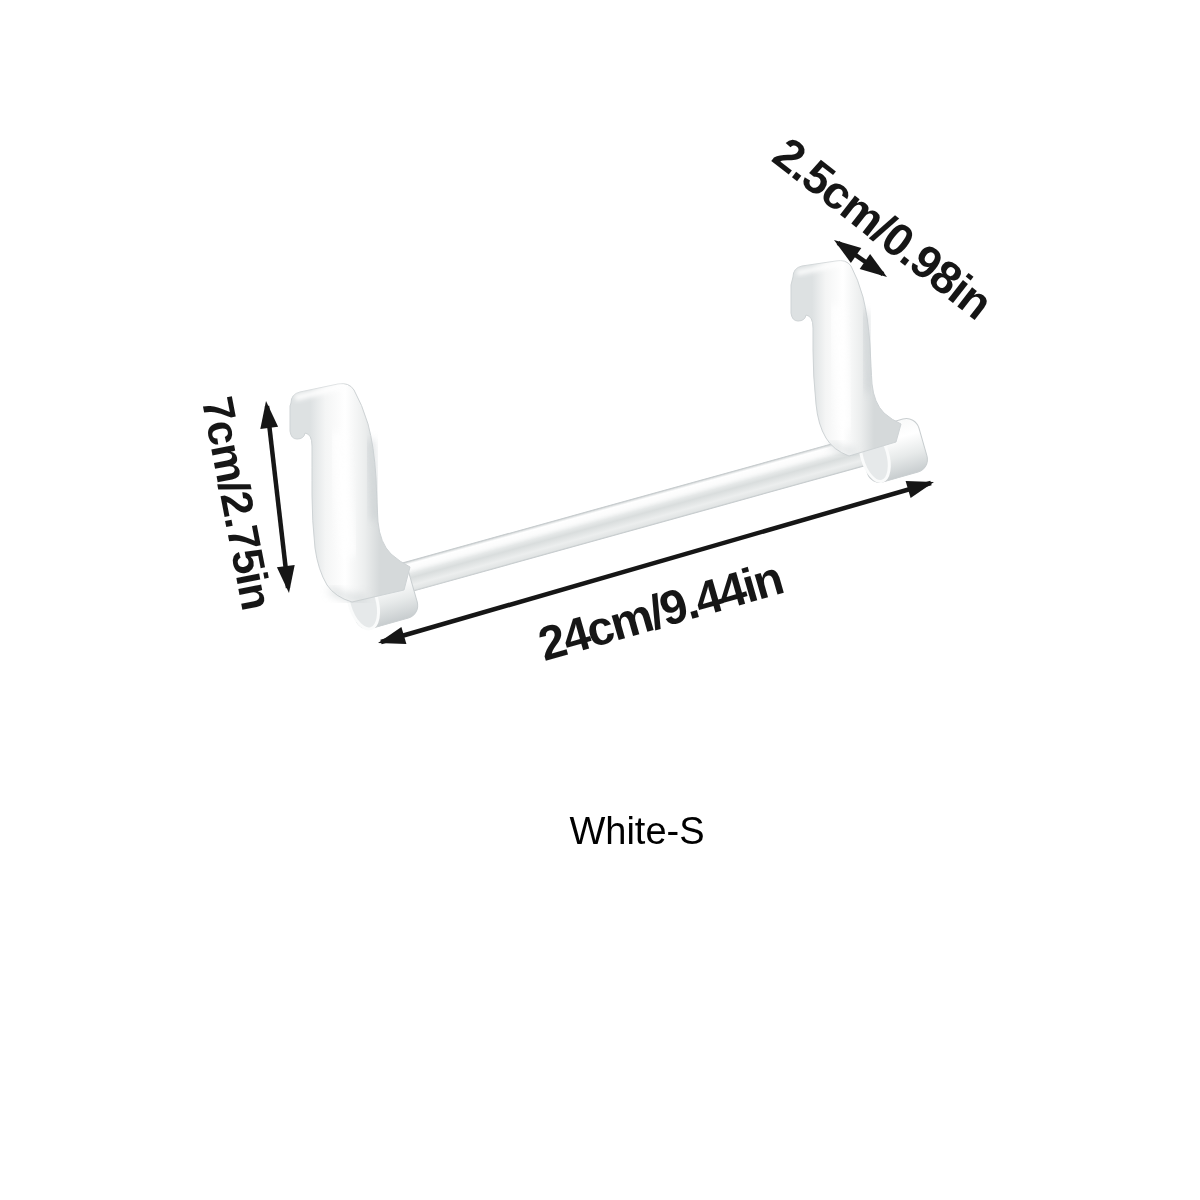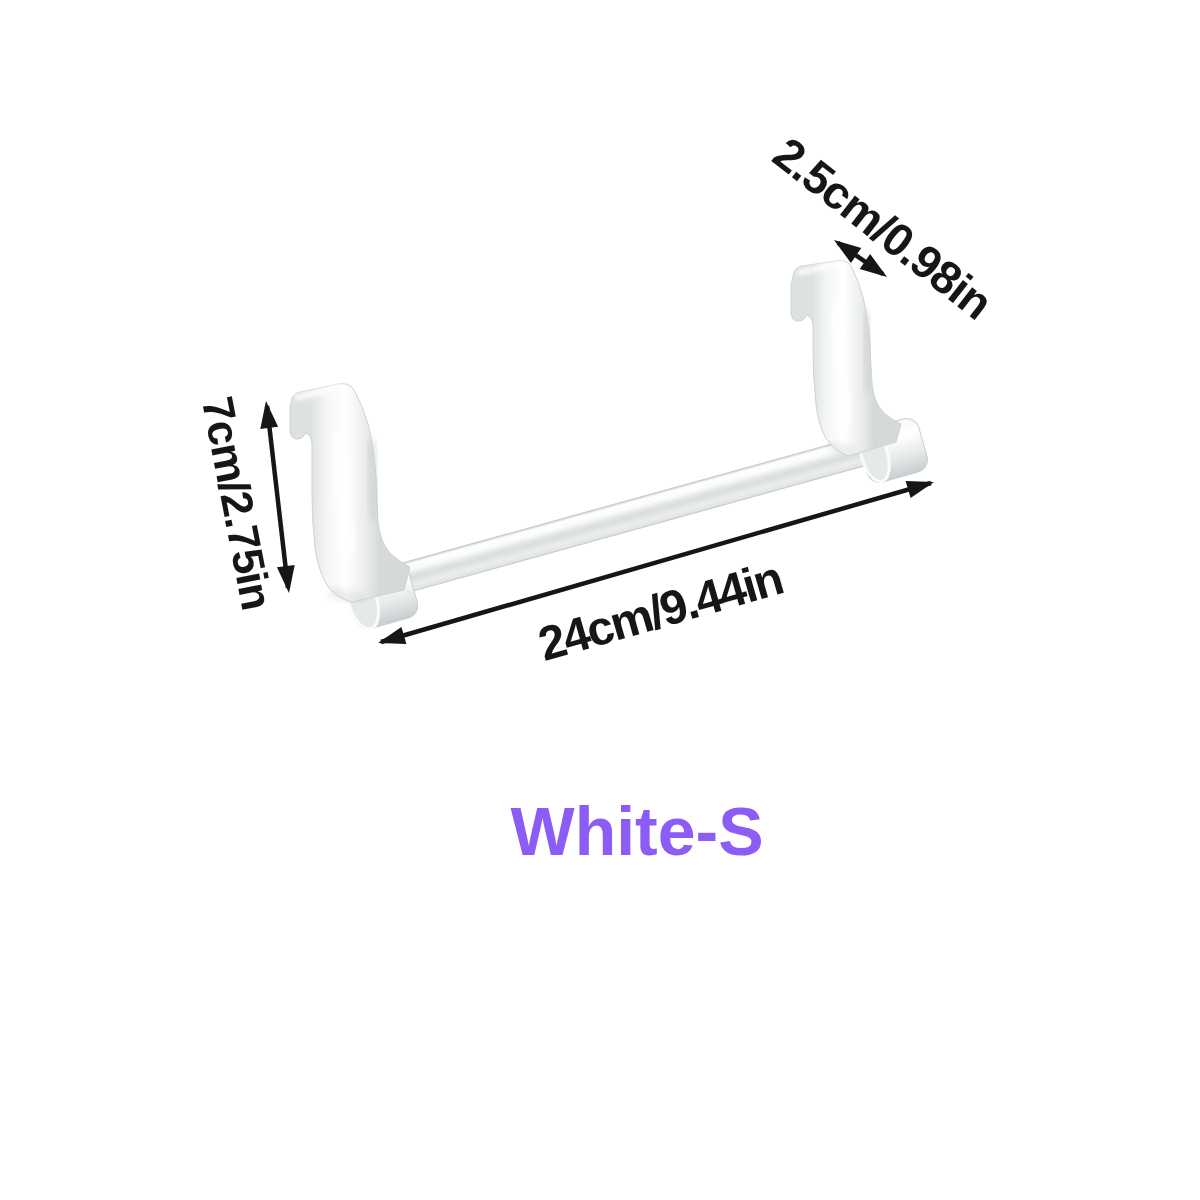--- a/index.html
+++ b/index.html
@@ -33,23 +33,23 @@
   #dim-bar-length {
     left: 660px; top: 611px;
     font-size: 48px;
     letter-spacing: -2px;
     transform: translate(-50%, -50%) rotate(-16deg);
   }
   .variant-label {
     position: absolute;
     left: 637px; top: 831px;
     transform: translate(-50%, -50%);
-    font-size: 68px;
-    font-weight: 700;
-    color: #8b5cf6;
+    font-size: 38px;
+    font-weight: 400;
+    color: #000000;
     white-space: nowrap;
   }
 </style>
 </head>
 <body>
 
 <div class="canvas">
 
   <svg class="product-svg" width="1200" height="1200" viewBox="0 0 1200 1200">
     <defs>

